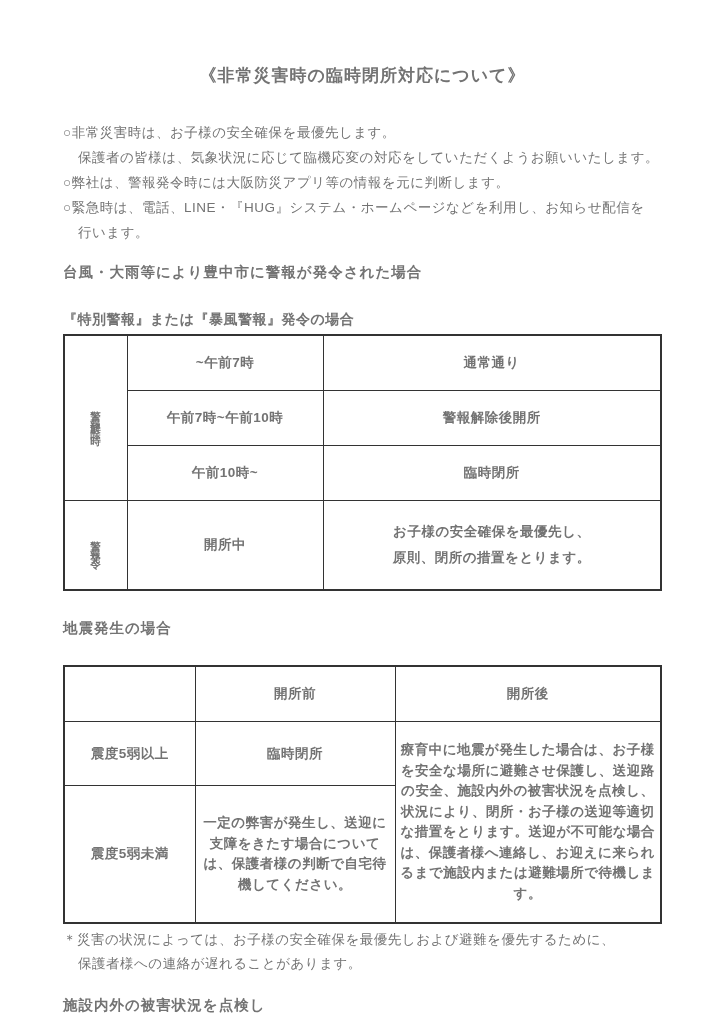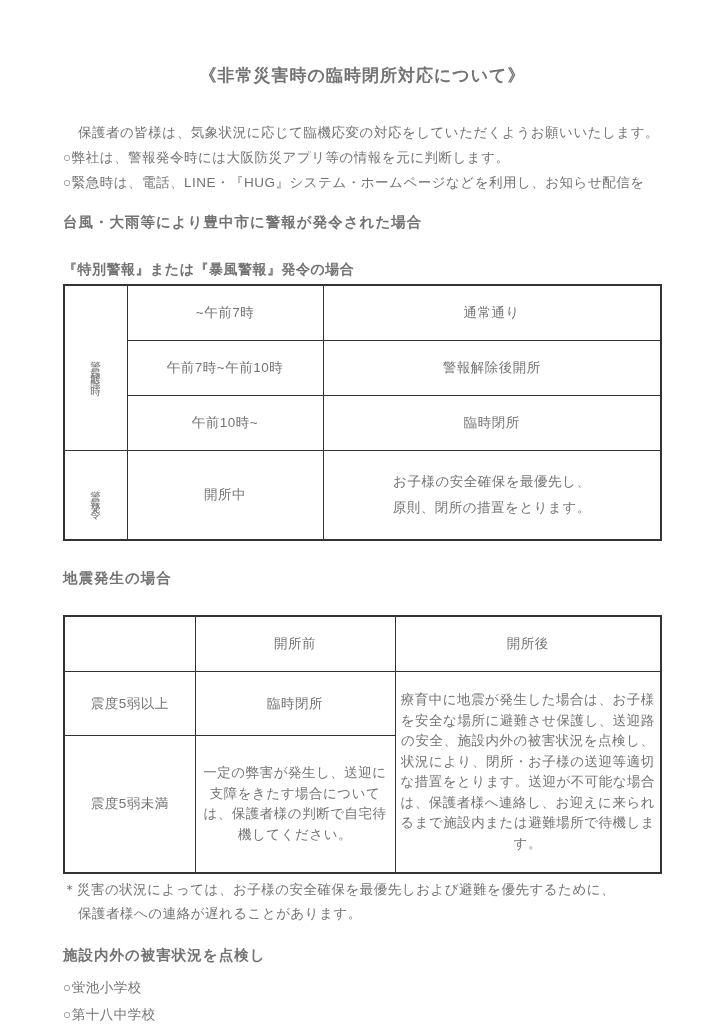--- a/index.html
+++ b/index.html
@@ -32,21 +32,21 @@
   .sub-heading {
     font-size:14px; font-weight:bold; letter-spacing:0.5px;
     margin-top:29px; margin-bottom:7px; line-height:16px;
   }
   table.doc-table {
     border-collapse:collapse; table-layout:fixed; width:100%;
     border:2px solid #333333;
   }
   table.doc-table td, table.doc-table th {
     border:1.5px solid #333333;
-    font-size:13.5px; font-weight:normal;
+    font-size:13.5px; font-weight:bold;
     text-align:center; vertical-align:middle;
     padding:18px 4px; letter-spacing:0.5px;
     overflow:hidden;
   }
   
   .t1-col-label { width:63px; }
   .t1-col-time  { width:196px; }
   .t1-row { height:31px; }
   .t1-row-last { height:62px; }
   .vert-label {
@@ -74,23 +74,25 @@
   .shelter-item { font-size:13.5px; line-height:27px; letter-spacing:0.5px; }
 </style>
 </head>
 <body>
 
 <div class="page">
 
   <div class="doc-title">《非常災害時の臨時閉所対応について》</div>
 
   <div>
+    <div class="intro-line">○非常災害時は、お子様の安全確保を最優先します。</div>
     <div class="intro-line indent">保護者の皆様は、気象状況に応じて臨機応変の対応をしていただくようお願いいたします。</div>
     <div class="intro-line">○弊社は、警報発令時には大阪防災アプリ等の情報を元に判断します。</div>
     <div class="intro-line">○緊急時は、電話、LINE・『HUG』システム・ホームページなどを利用し、お知らせ配信を</div>
+    <div class="intro-line indent">行います。</div>
   </div>
 
   <div class="section-heading heading-typhoon">台風・大雨等により豊中市に警報が発令された場合</div>
 
   <div class="sub-heading">『特別警報』または『暴風警報』発令の場合</div>
 
   <table class="doc-table">
     <colgroup>
       <col class="t1-col-label">
         <col class="t1-col-time">

